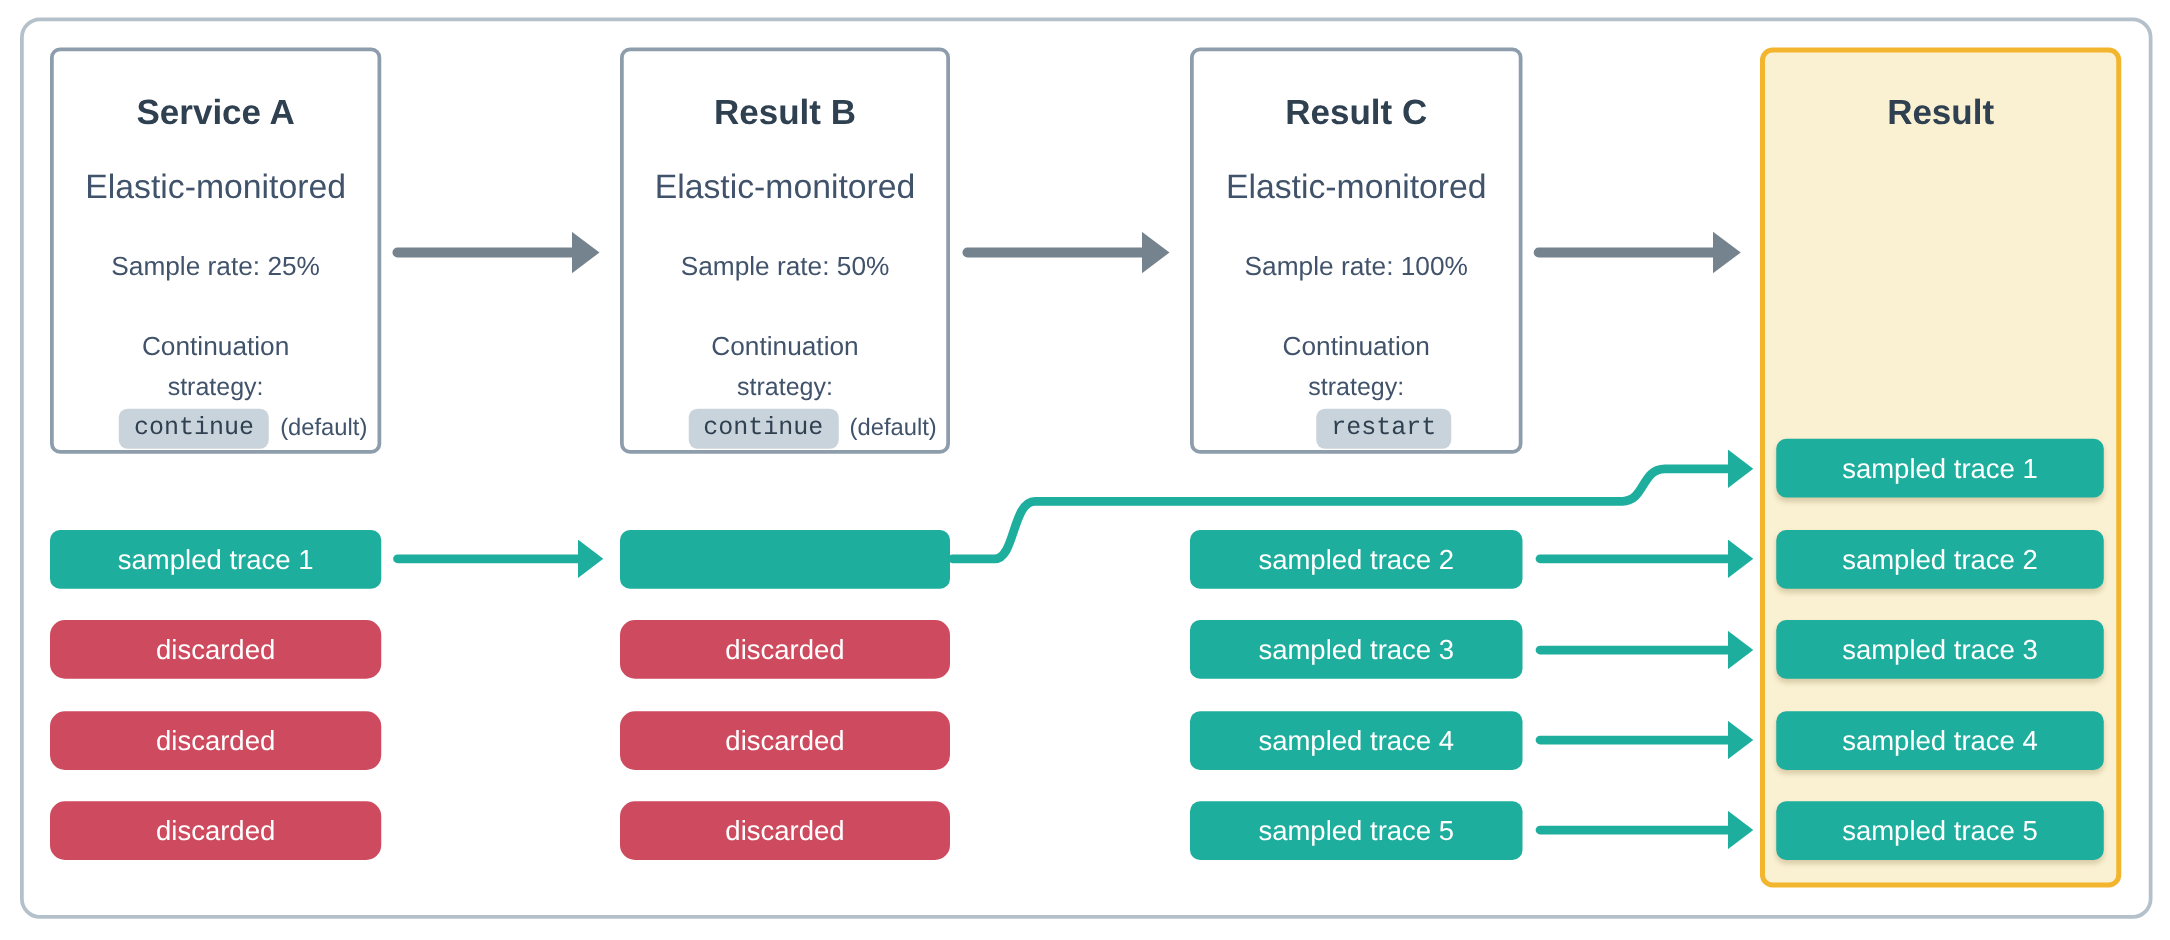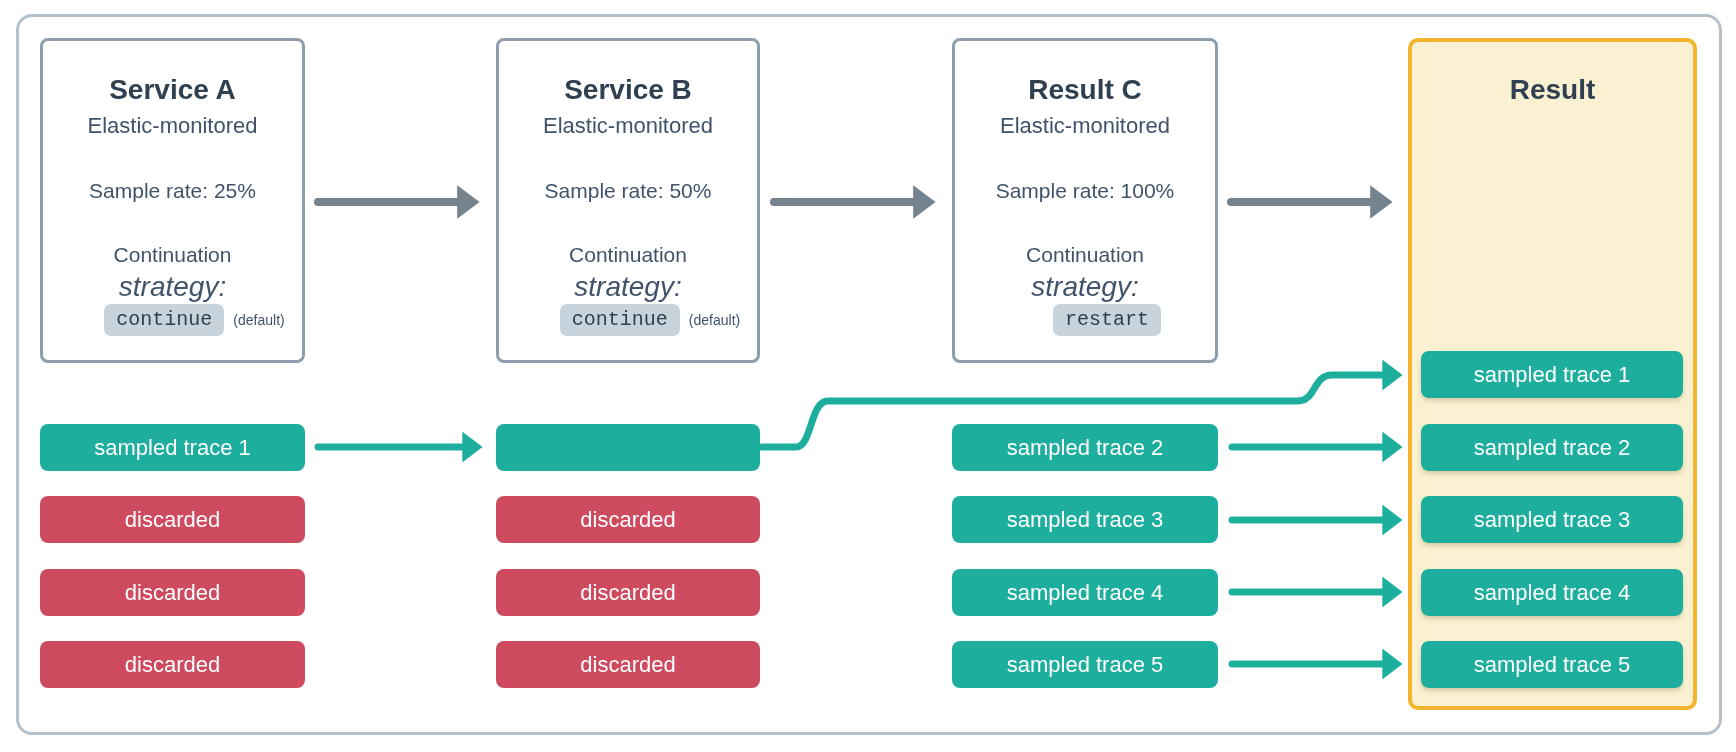--- a/index.html
+++ b/index.html
@@ -15,45 +15,45 @@
   
   .card{
     position:absolute;top:38px;height:325px;box-sizing:border-box;
     border:3px solid var(--card-border);border-radius:8px;
     display:flex;flex-direction:column;align-items:center;text-align:center;
   }
   #card-a{left:40px;width:265px;}
   #card-b{left:496px;width:264px;}
   #card-c{left:952px;width:266px;}
   .card-title{margin-top:34px;font-size:28px;line-height:30px;font-weight:bold;color:var(--slate-title);}
-  .card-sub{margin-top:9px;font-size:22px;line-height:24px;color:var(--slate-body);}
+  .card-sub{margin-top:32px;font-size:27px;line-height:24px;color:var(--slate-body);}
   .card-sample{margin-top:41px;font-size:21px;line-height:24px;color:var(--slate-body);text-align:center;}
   .card-cont1{margin-top:40px;font-size:21px;line-height:24px;color:var(--slate-body);}
-  .card-cont2{margin-top:8px;font-size:28px;line-height:24px;color:var(--slate-body);font-style:italic;}
+  .card-cont2{margin-top:8px;font-size:20px;line-height:24px;color:var(--slate-body);}
   .chip-row{margin-top:5px;display:flex;align-items:center;justify-content:center;padding-left:44px;}
   .chip{
     background:var(--chip-bg);color:var(--slate-title);
     font-family:"Liberation Mono","DejaVu Sans Mono",monospace;
     font-size:20px;line-height:26px;padding:3px 12px;border-radius:7px;
   }
-  .chip-suffix{margin-left:9px;font-size:14px;color:var(--slate-body);}
+  .chip-suffix{margin-left:9px;font-size:19px;color:var(--slate-body);}
   .chip-suffix:empty{display:none;}
   
   #result-panel{
     position:absolute;left:1408px;top:38px;width:289px;height:672px;box-sizing:border-box;
     border:4px solid var(--result-border);border-radius:10px;background:var(--result-bg);
   }
   #result-title{margin-top:33px;text-align:center;font-size:28px;line-height:30px;font-weight:bold;color:var(--slate-title);}
   
   .trace{
     position:absolute;height:47px;border-radius:8px;display:flex;align-items:center;justify-content:center;
     font-size:22px;color:var(--trace-text);
   }
   .trace.teal{background:var(--teal);}
-  .trace.red{background:var(--red);}
+  .trace.red{background:var(--red);border-radius:12px;}
   .col-a{left:40px;width:265px;}
   .col-b{left:496px;width:264px;}
   .col-c{left:952px;width:266px;}
   .col-r{left:1421px;width:262px;box-shadow:0 3px 4px rgba(120,100,40,.25);}
   .row1{top:424px;}.row2{top:496px;}.row3{top:569px;}.row4{top:641px;}
   .rrow0{top:351px;}.rrow1{top:424px;}.rrow2{top:496px;}.rrow3{top:569px;}.rrow4{top:641px;}
   
   #arrows{position:absolute;left:0;top:0;pointer-events:none;}
   .garrow{stroke:var(--arrow-gray);stroke-width:8;stroke-linecap:round;fill:none;}
   .tarrow{stroke:var(--teal);stroke-width:7;stroke-linecap:round;stroke-linejoin:round;fill:none;}
@@ -70,21 +70,21 @@
     <div class="card-sample">Sample rate: 25%</div>
     <div class="card-cont1">Continuation</div>
     <div class="card-cont2">strategy:</div>
     <div class="chip-row">
       <span class="chip">continue</span>
       <span class="chip-suffix">(default)</span>
     </div>
   </div>
 
   <div class="card" id="card-b">
-    <div class="card-title">Service B</div>
+    <div class="card-title">Result B</div>
     <div class="card-sub">Elastic-monitored</div>
     <div class="card-sample">Sample rate: 50%</div>
     <div class="card-cont1">Continuation</div>
     <div class="card-cont2">strategy:</div>
     <div class="chip-row">
       <span class="chip">continue</span>
       <span class="chip-suffix">(default)</span>
     </div>
   </div>
 

